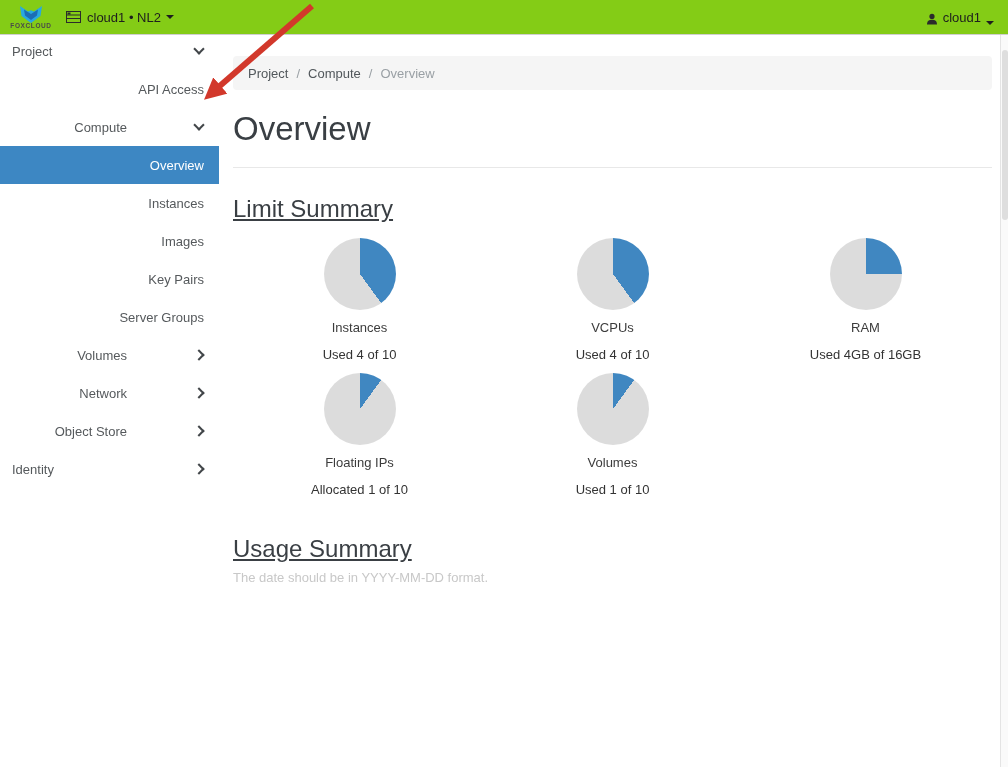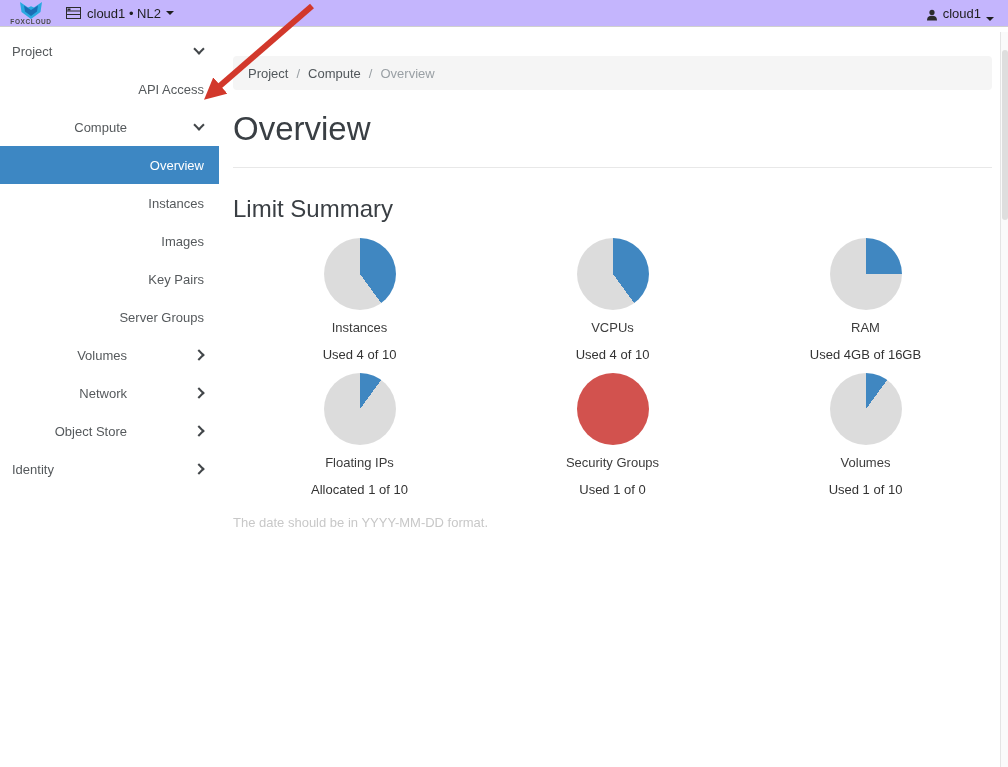--- a/index.html
+++ b/index.html
@@ -4,22 +4,22 @@
 <style>
   * { box-sizing: border-box; }
   html,body { margin:0; padding:0; }
   body {
     width:1008px; height:767px; position:relative; overflow:hidden;
     background:#fff; font-family:"Liberation Sans", sans-serif; color:#333;
   }
 
   
   .topbar {
-    position:absolute; top:0; left:0; right:0; height:27px;
-    background:#c4b5fd; border-bottom:1px solid #cfcfcf;
+    position:absolute; top:0; left:0; right:0; height:35px;
+    background:#84cc16; border-bottom:1px solid #cfcfcf;
     display:flex; align-items:center; z-index:5;
   }
   .brand { display:flex; flex-direction:column; align-items:center; width:58px; margin-left:2px; cursor:pointer; }
   .brand-text { font-size:6.5px; font-weight:bold; color:#4a4a4a; letter-spacing:.6px; margin-top:-1px; }
   .context-switcher { display:flex; align-items:center; margin-left:6px; font-size:13px; color:#1e1e1e; cursor:pointer; }
   .context-switcher .txt { margin-left:6px; }
   .topbar-right { margin-left:auto; margin-right:14px; display:flex; align-items:flex-end; font-size:13px; color:#1e1e1e; cursor:pointer; }
   .topbar-right .txt { margin-left:5px; }
   .caret { width:0; height:0; border-left:4px solid transparent; border-right:4px solid transparent; border-top:4px solid #1e1e1e; margin-left:5px; }
 
@@ -38,21 +38,21 @@
   .content { position:absolute; left:233px; top:32px; width:759px; }
   .breadcrumb {
     margin-top:24px; height:34px; background:#f5f5f5; border-radius:4px;
     display:flex; align-items:center; padding:0 15px; font-size:13px; color:#51575b;
   }
   .breadcrumb .sep { color:#9aa0a5; padding:0 8px; }
   .breadcrumb .crumb { cursor:pointer; }
   .breadcrumb .crumb.current { color:#9aa0a5; cursor:default; }
   .page-title { font-size:33px; font-weight:400; color:#3a3f44; margin-top:20px; }
   .rule { border:none; border-top:1px solid #e8e8e8; margin:19px 0 0 0; }
-  .section-title { font-size:24px; font-weight:400; color:#3a3f44; margin-top:27px; }
+  .section-title { font-size:24px; font-weight:400; color:#3a3f44; margin-top:27px;text-decoration:underline; }
 
   .pie-grid { display:grid; grid-template-columns:repeat(3,1fr); margin-top:15px; }
   .pie-cell { height:135px; display:flex; flex-direction:column; align-items:center; }
   .pie { width:72px; height:72px; border-radius:50%; }
   .pie-title { margin-top:10px; font-size:13px; color:#3c3c3c; }
   .pie-usage { margin-top:12px; font-size:13px; color:#333; }
 
   .usage-prompt { font-size:18px; color:#2f2f2f; margin-top:27px; }
   .usage-hint { font-size:13px; color:#c8c8c8; margin-top:7px; }
 
@@ -175,31 +175,27 @@
     <div class="pie" style="background: conic-gradient(rgb(64, 135, 193) 0deg, rgb(64, 135, 193) 25%, rgb(220, 220, 220) 25%, rgb(220, 220, 220) 100%);"></div>
     <div class="pie-title">RAM</div>
     <div class="pie-usage">Used 4GB of 16GB</div>
   </div>
       <div class="pie-cell">
     <div class="pie" style="background: conic-gradient(rgb(64, 135, 193) 0deg, rgb(64, 135, 193) 10%, rgb(220, 220, 220) 10%, rgb(220, 220, 220) 100%);"></div>
     <div class="pie-title">Floating IPs</div>
     <div class="pie-usage">Allocated 1 of 10</div>
   </div>
       <div class="pie-cell">
-    <div class="pie" style="background: rgb(210, 82, 78);"></div>
-    <div class="pie-title">Security Groups</div>
-    <div class="pie-usage">Used 1 of 0</div>
-  </div>
-      <div class="pie-cell">
     <div class="pie" style="background: conic-gradient(rgb(64, 135, 193) 0deg, rgb(64, 135, 193) 10%, rgb(220, 220, 220) 10%, rgb(220, 220, 220) 100%);"></div>
     <div class="pie-title">Volumes</div>
     <div class="pie-usage">Used 1 of 10</div>
   </div>
     </div>
 
+  <div class="section-title">Usage Summary</div>
   <div class="usage-hint">The date should be in YYYY-MM-DD format.</div>
 </div>
 
 <svg class="anno-arrow" width="130" height="106" viewBox="0 0 130 106">
   <defs>
     <marker id="ah" markerWidth="4" markerHeight="3.6" refX="1.4" refY="1.8" orient="auto" markerUnits="strokeWidth">
       <path d="M0,0 L3.6,1.8 L0,3.6 Z" fill="#d2382b"></path>
     </marker>
   </defs>
   <line x1="117" y1="6" x2="19" y2="91" stroke="#d2382b" stroke-width="6" marker-end="url(#ah)"></line>

